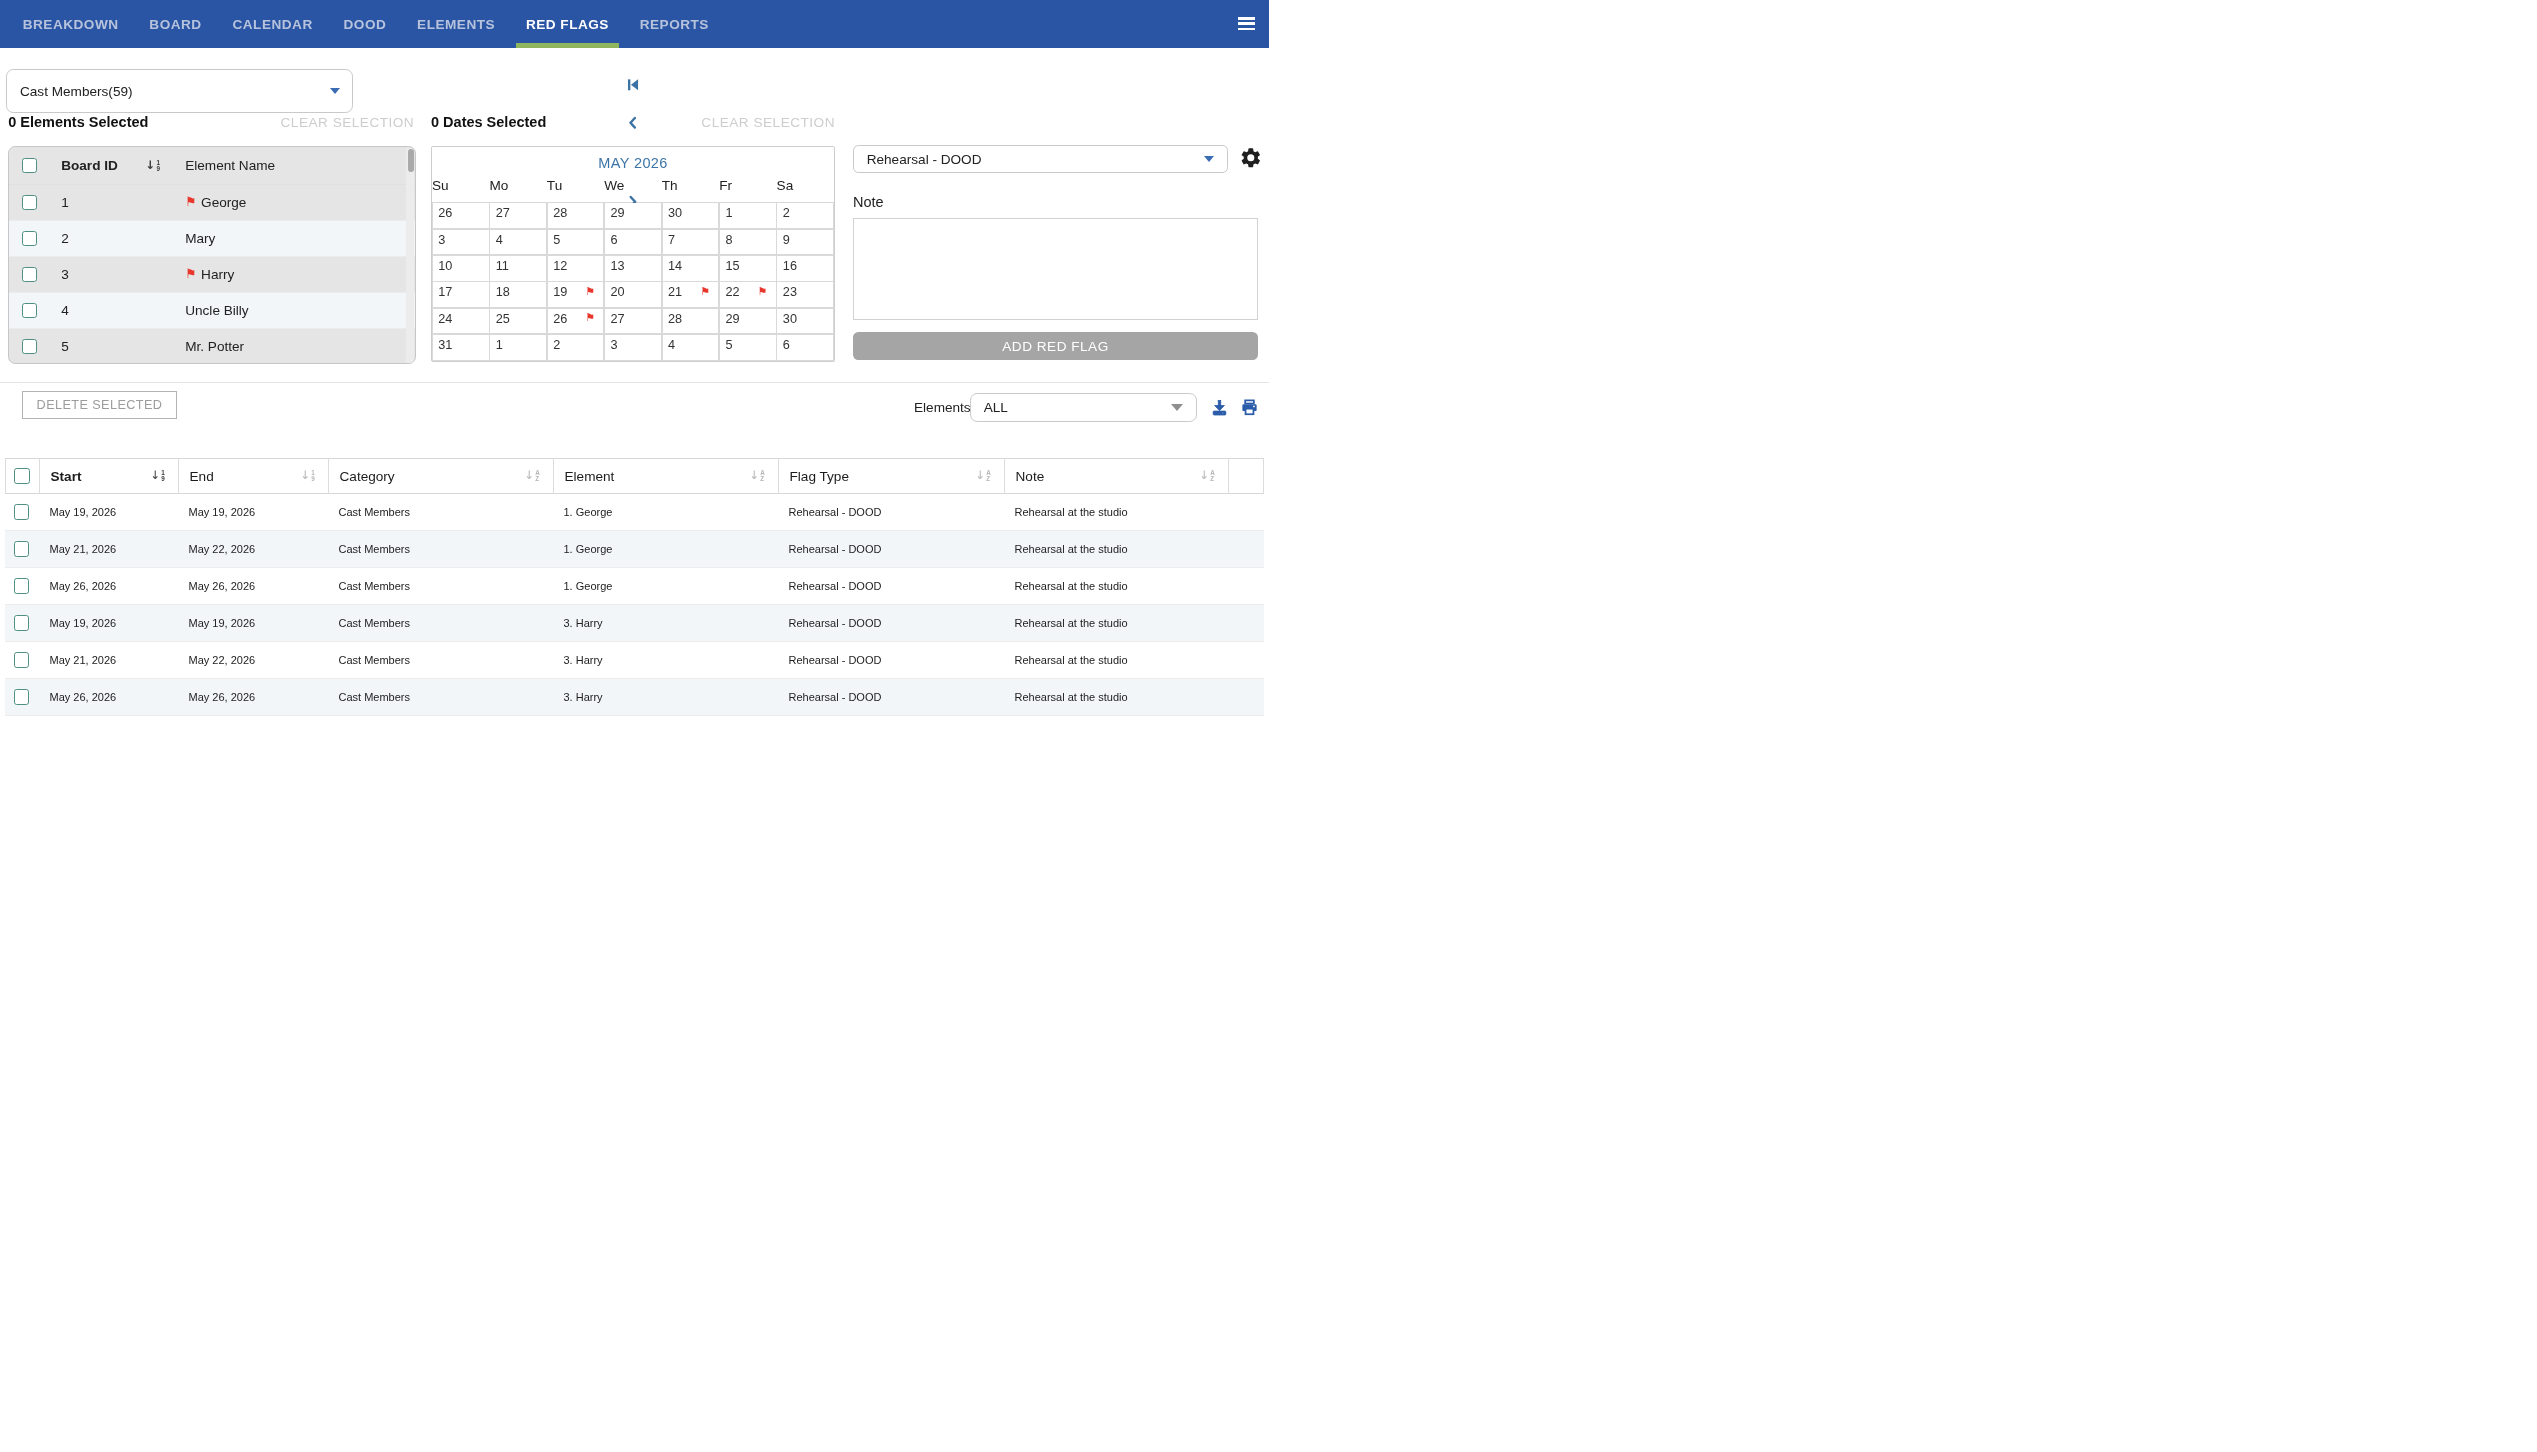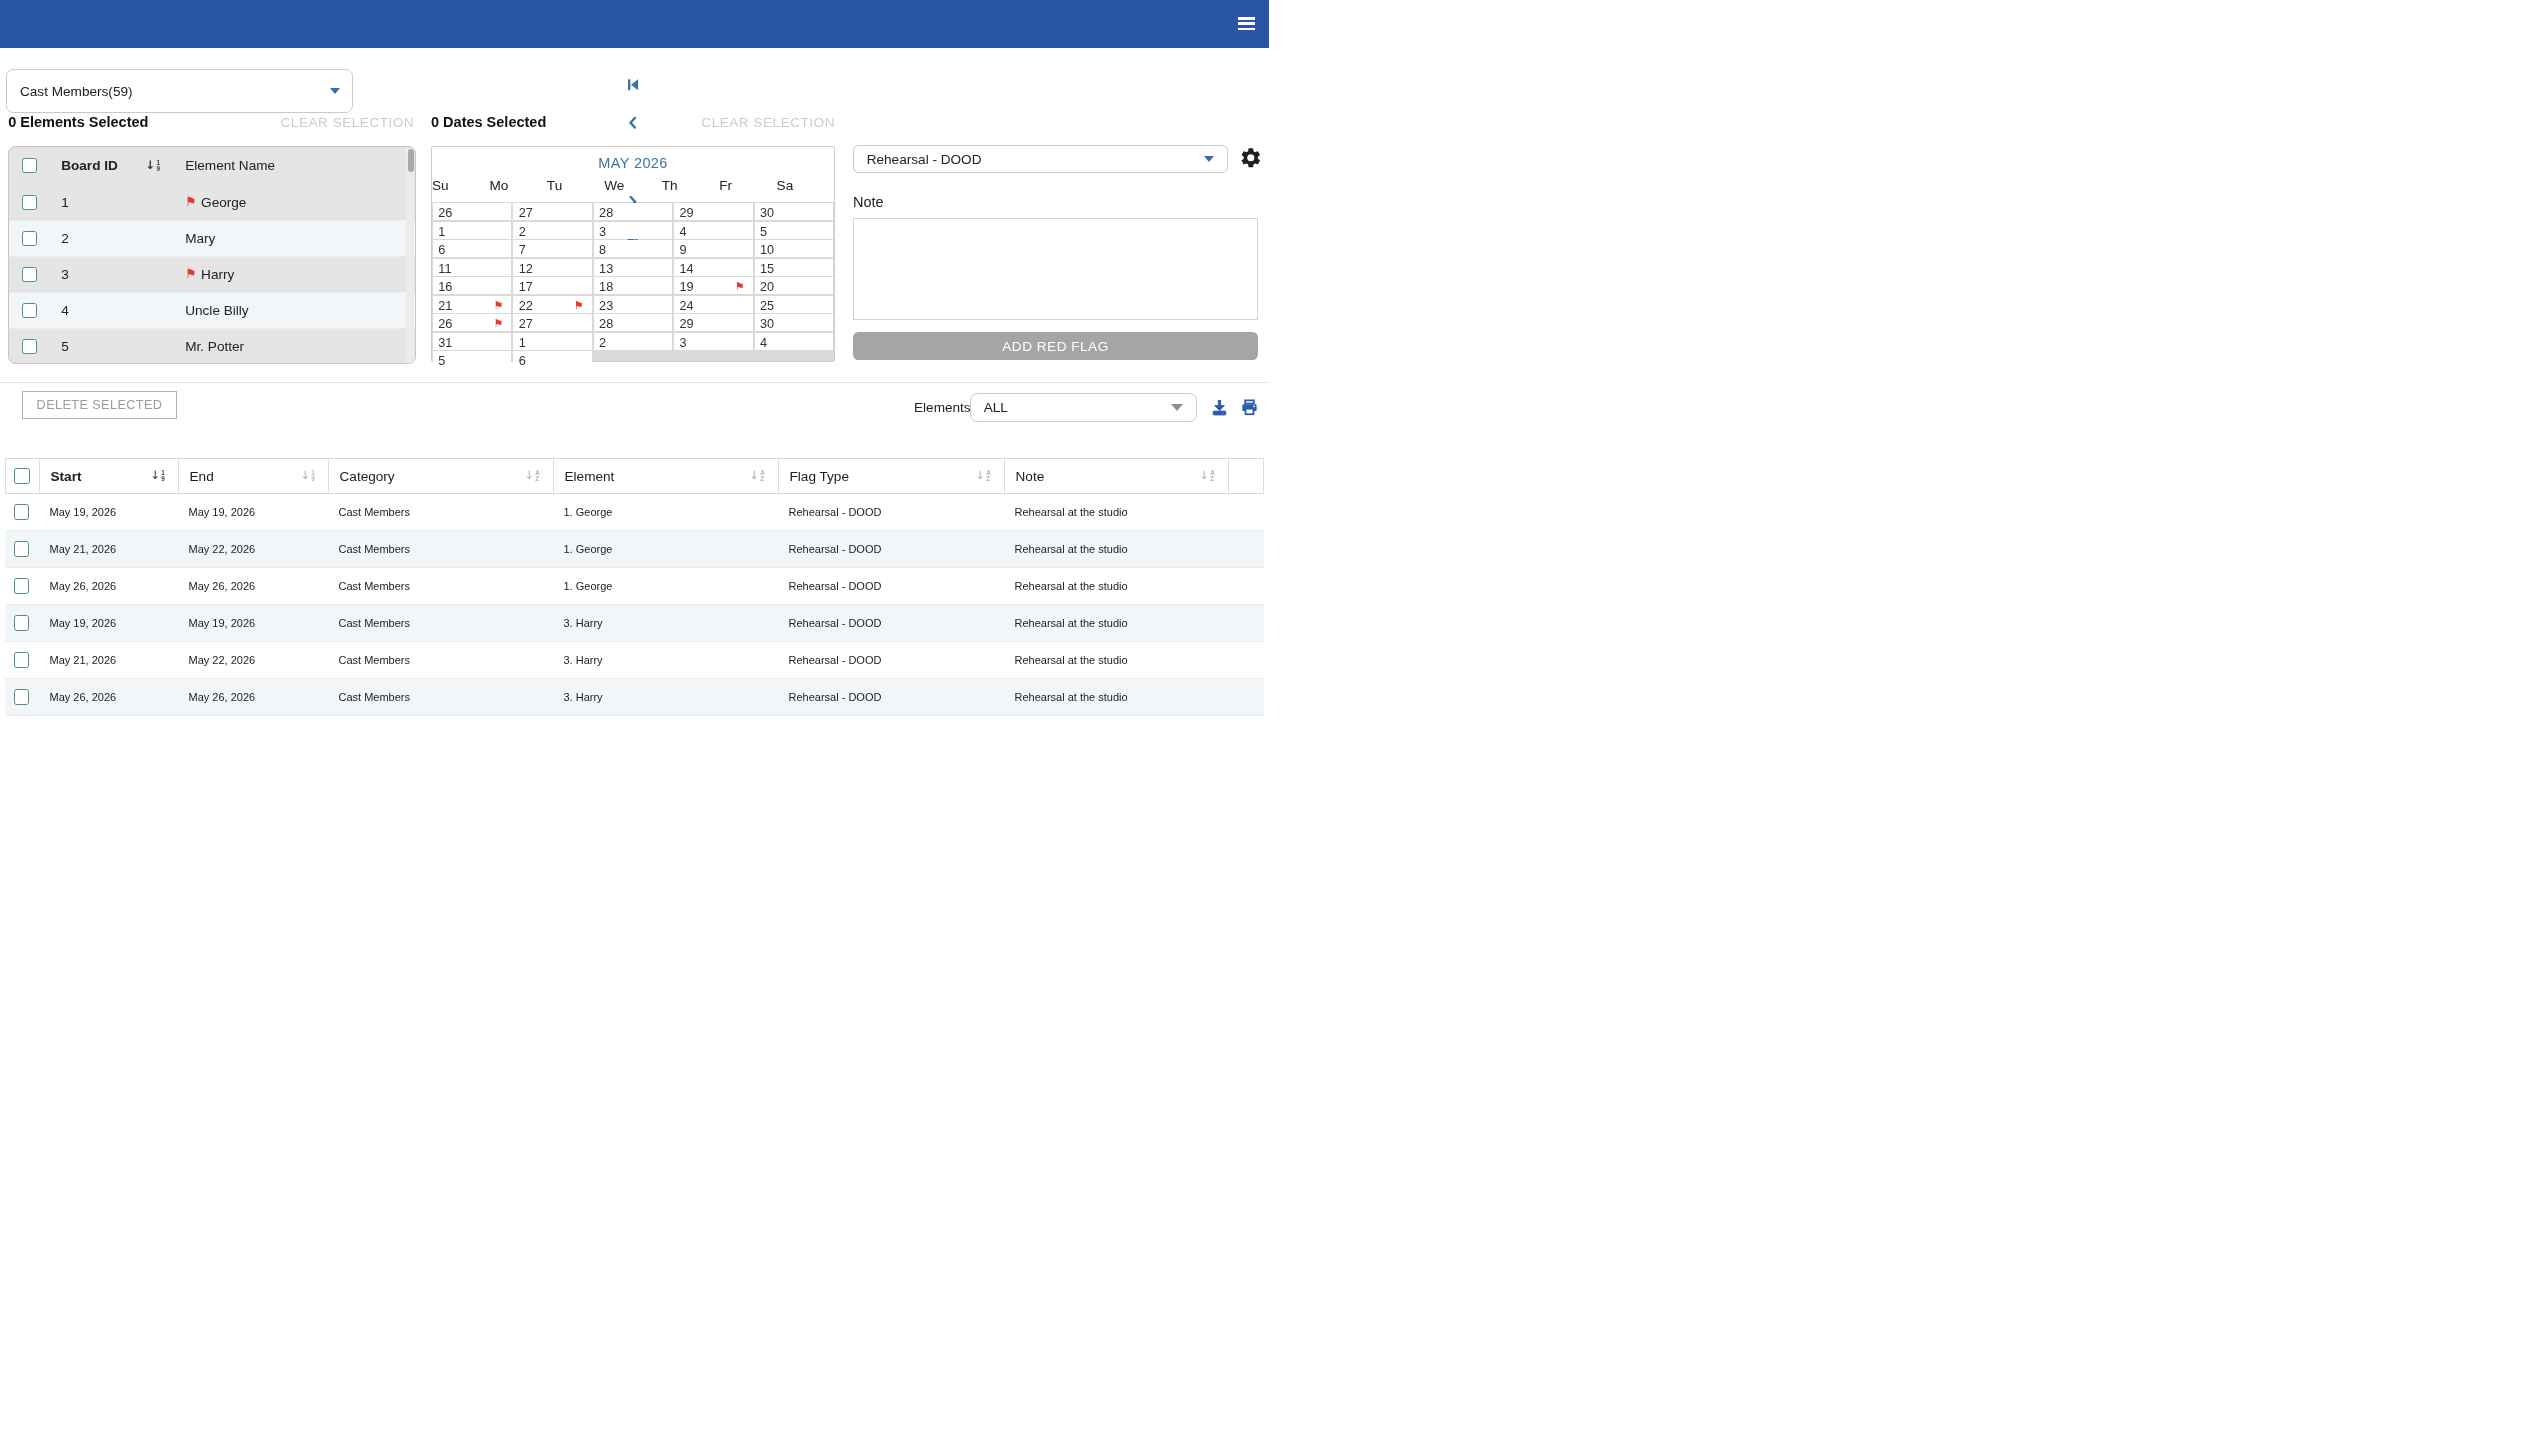--- a/index.html
+++ b/index.html
@@ -58,21 +58,21 @@
   .sort-dark { color:#3a3a3a; }
   .sort-light { color:#b5b5b5; }
   
   #calendar { position:absolute; left:431px; top:146px; width:404px; height:216px;
     border:0.9px solid #cdcdcd; border-radius:1.8px; background:#fff; }
   .cal-head { height:31px; display:flex; align-items:center; justify-content:center; gap:24.5px;flex-direction:column; }
   .cal-nav { width:13.6px; height:13.6px; cursor:pointer; display:flex; }
   .cal-month { color:#3d74a6; font-size:14.5px; letter-spacing:0.4px; margin:0 20px; }
   .cal-days { display:grid; grid-template-columns:repeat(7,1fr); height:23.6px; }
   .cal-days span { text-align:left; font-size:13.6px; color:#222; font-weight:500; }
-  .cal-grid { display:grid; grid-template-columns:repeat(5,1fr); grid-auto-rows:1fr;
+  .cal-grid { display:grid; grid-template-columns:repeat(7,1fr); grid-auto-rows:1fr;
     gap:1.8px; background:#d9d9d9; border-top:0.9px solid #d9d9d9; padding:0.9px;
     height:159px; }
   .cal-cell { position:relative; background:#fff; font-size:12.7px; color:#333;
     padding:2.7px 0 0 5.4px; cursor:pointer; }
   .cal-cell .flag { position:absolute; right:8.2px; top:3.6px; font-size:11px; margin:0; }
   
   #gear { position:absolute; left:1239px; top:146px; width:23.6px; height:23.6px; cursor:pointer; }
   #note-label { position:absolute; left:853px; top:194px; font-size:14.5px; color:#222; }
   #note-area { position:absolute; left:853px; top:218px; width:405px; height:102px;
     border:0.9px solid #d2d2d2; resize:none; font-family:inherit; font-size:13.6px; padding:5.4px; }
@@ -103,20 +103,29 @@
   .ft-cb { width:34px; display:flex; justify-content:center; padding-left:0 !important; }
   .ft-start { width:139px; } .ft-end { width:150px; } .ft-category { width:225px; }
   .ft-element { width:225px; } .ft-flagtype { width:226px; } .ft-note { width:224px; }
   .ft-extra { flex:1; padding-left:0 !important; }
   .ic-blue { fill:#2b5ca9; stroke:#2b5ca9; }
 </style>
 </head>
 <body>
 
 <div class="navbar">
+  <div class="tabs">
+      <div class="tab">BREAKDOWN</div>
+      <div class="tab">BOARD</div>
+      <div class="tab">CALENDAR</div>
+      <div class="tab">DOOD</div>
+      <div class="tab">ELEMENTS</div>
+      <div class="tab active">RED FLAGS</div>
+      <div class="tab">REPORTS</div>
+    </div>
   <div class="hamburger">
       <i></i>
       <i></i>
       <i></i>
     </div>
 </div>
 
 <div class="select" id="cast-select">
   <span>Cast Members(59)</span>
   <span class="caret"></span>

